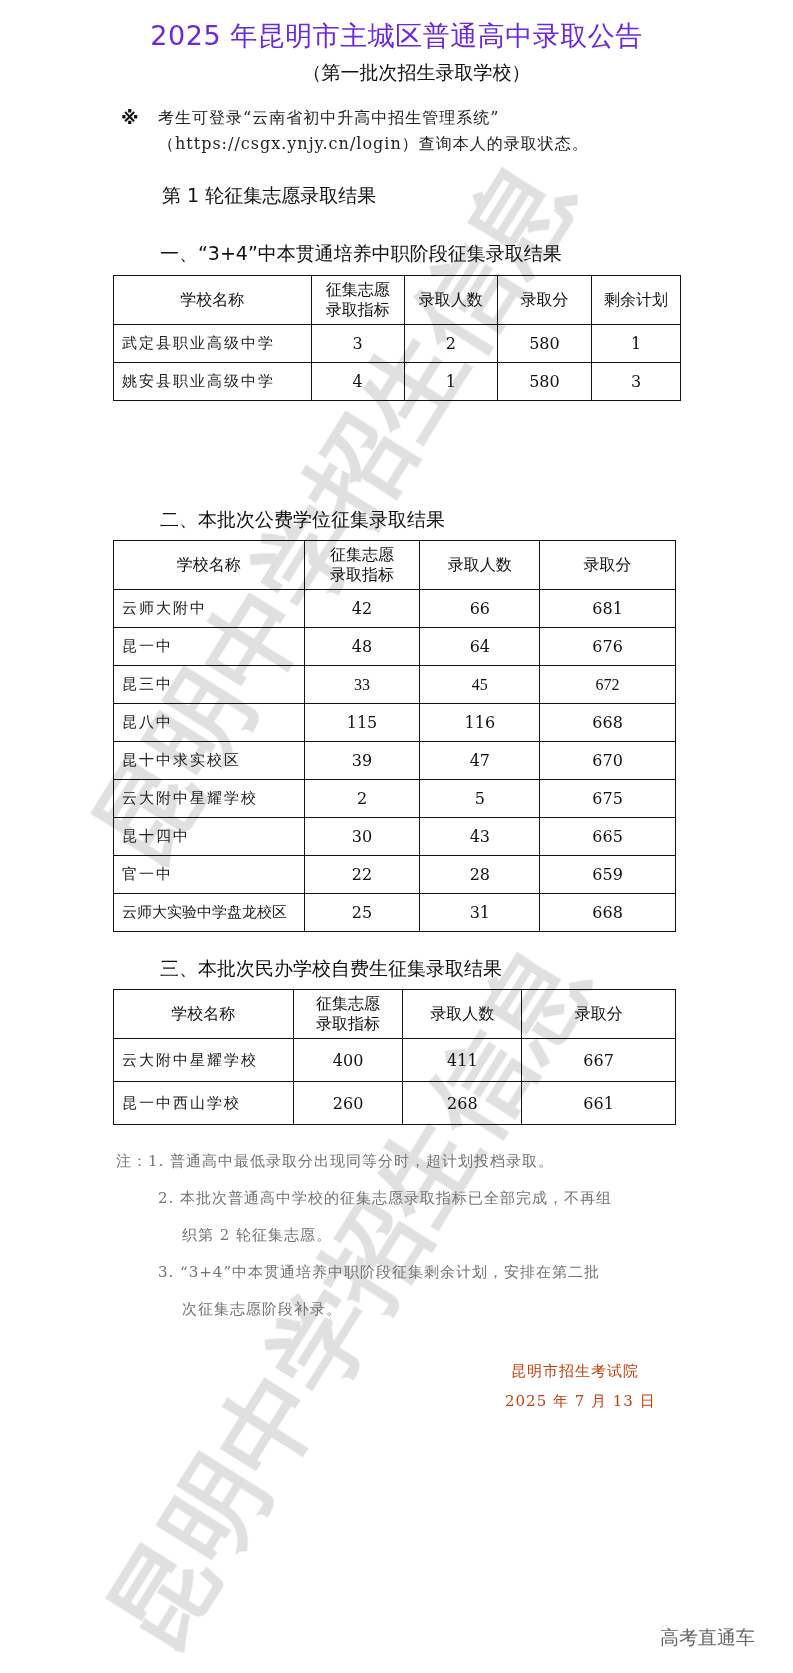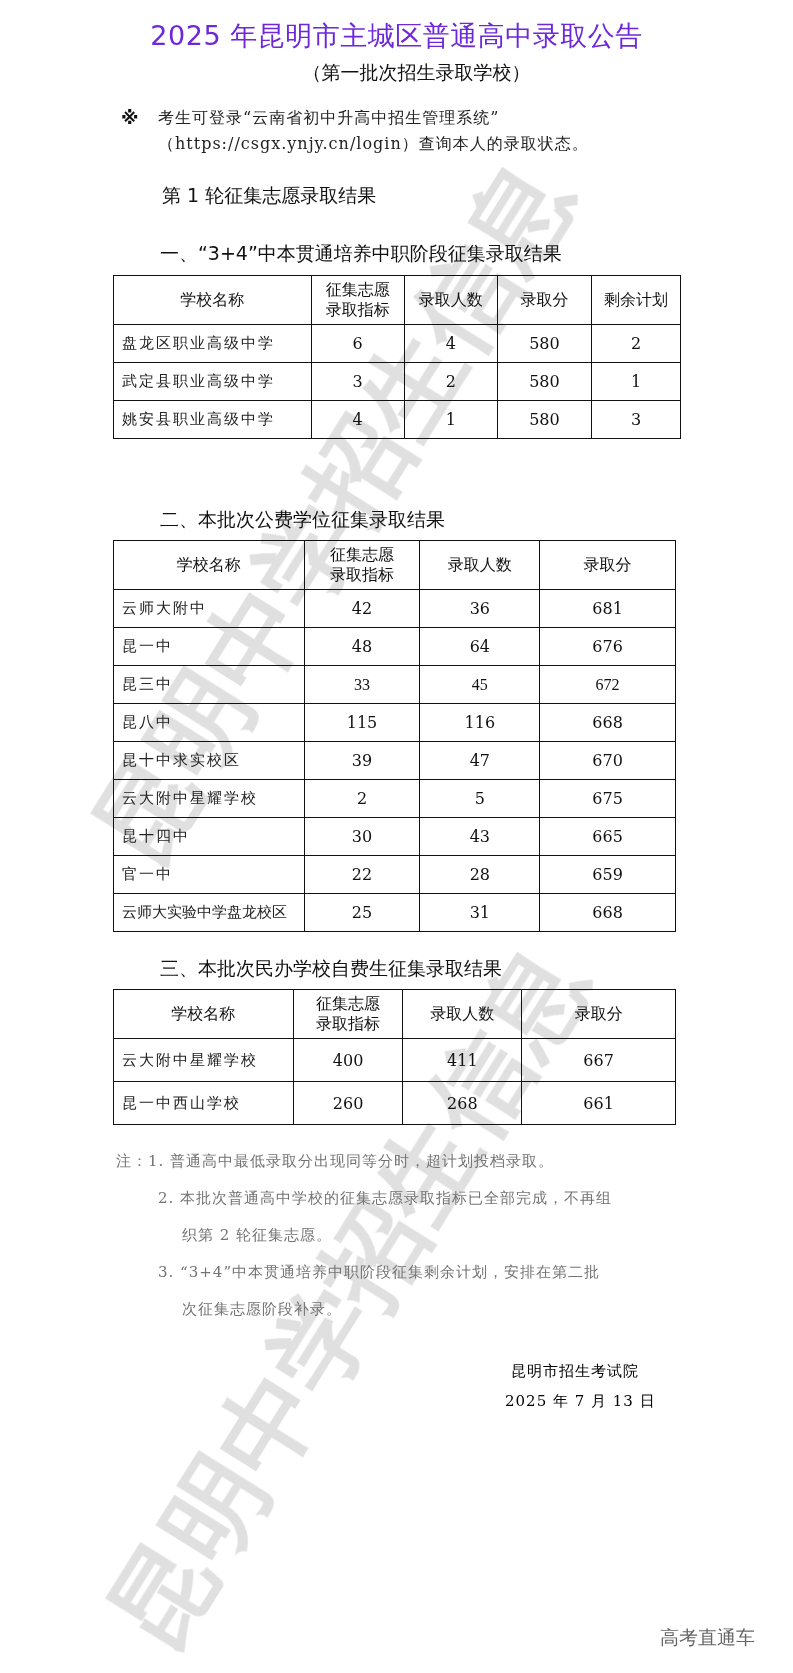--- a/index.html
+++ b/index.html
@@ -13,21 +13,21 @@
   .sec-title { left:160px; font-size:19px; }
   table.grid { position:absolute; left:113px; border-collapse:collapse; font-family:"DejaVu Serif", serif; font-size:16px; color:#111;padding-left:28px; }
   table.grid td, table.grid th { border:1.3px solid #111; padding:0; text-align:center; font-weight:normal; }
   table.grid th { font-size:16px; line-height:20px; }
   table.grid td.name { text-align:left; padding-left:8px; letter-spacing:2px; font-size:15px; color:#222; }
   .note-small { font-size:11px; line-height:12px; letter-spacing:0; }
   .notes { left:116px; top:1143px; width:580px; font-family:"DejaVu Serif", serif; font-size:15px; color:#737373; letter-spacing:1px; }
   .note-row { line-height:37px; }
   .note-row.indent { padding-left:42px; }
   .note-row.cont { padding-left:66px; }
-  .signature { left:511px; top:1356px; font-family:"DejaVu Serif", serif; font-size:15px; letter-spacing:1px; color:#000000; line-height:30px; }
+  .signature { left:511px; top:1356px; font-family:"DejaVu Serif", serif; font-size:15px; letter-spacing:1px; color:#c2410c; line-height:30px; }
   .signature .date { margin-left:-6px; }
   .brand { left:660px; top:1625px; font-size:19px; color:#666; }
   .watermark { position:absolute; left:0; top:0; width:793px; height:1673px; pointer-events:none; }
 </style>
 </head>
 <body>
 
 <svg class="watermark" viewBox="0 0 793 1673" xmlns="http://www.w3.org/2000/svg">
   <g fill="#d6d6d6" opacity="0.75" font-family="DejaVu Sans, sans-serif" font-size="100" font-weight="bold">
     <text transform="translate(150,870) rotate(-58)">昆明中学招生信息</text>
@@ -58,27 +58,20 @@
     <th>学校名称</th>
     <th>
           <div>征集志愿</div>
           <div>录取指标</div>
         </th>
     <th>录取人数</th>
     <th>录取分</th>
     <th>剩余计划</th>
   </tr>
   <tr style="height:38px;">
-    <td class="name">盘龙区职业高级中学</td>
-    <td>6</td>
-    <td>4</td>
-    <td>580</td>
-    <td>2</td>
-  </tr>
-  <tr style="height:38px;">
     <td class="name">武定县职业高级中学</td>
     <td>3</td>
     <td>2</td>
     <td>580</td>
     <td>1</td>
   </tr>
   <tr style="height:38px;">
     <td class="name">姚安县职业高级中学</td>
     <td>4</td>
     <td>1</td>
@@ -102,21 +95,21 @@
     <th>
           <div>征集志愿</div>
           <div>录取指标</div>
         </th>
     <th>录取人数</th>
     <th>录取分</th>
   </tr>
   <tr style="height:38px;">
         <td class="name">云师大附中</td>
         <td>42</td>
-        <td>36</td>
+        <td>66</td>
         <td>681</td>
       </tr>
   <tr style="height:38px;">
         <td class="name">昆一中</td>
         <td>48</td>
         <td>64</td>
         <td>676</td>
       </tr>
   <tr style="height:38px;font-family:Liberation Serif, serif;">
         <td class="name">昆三中</td>

